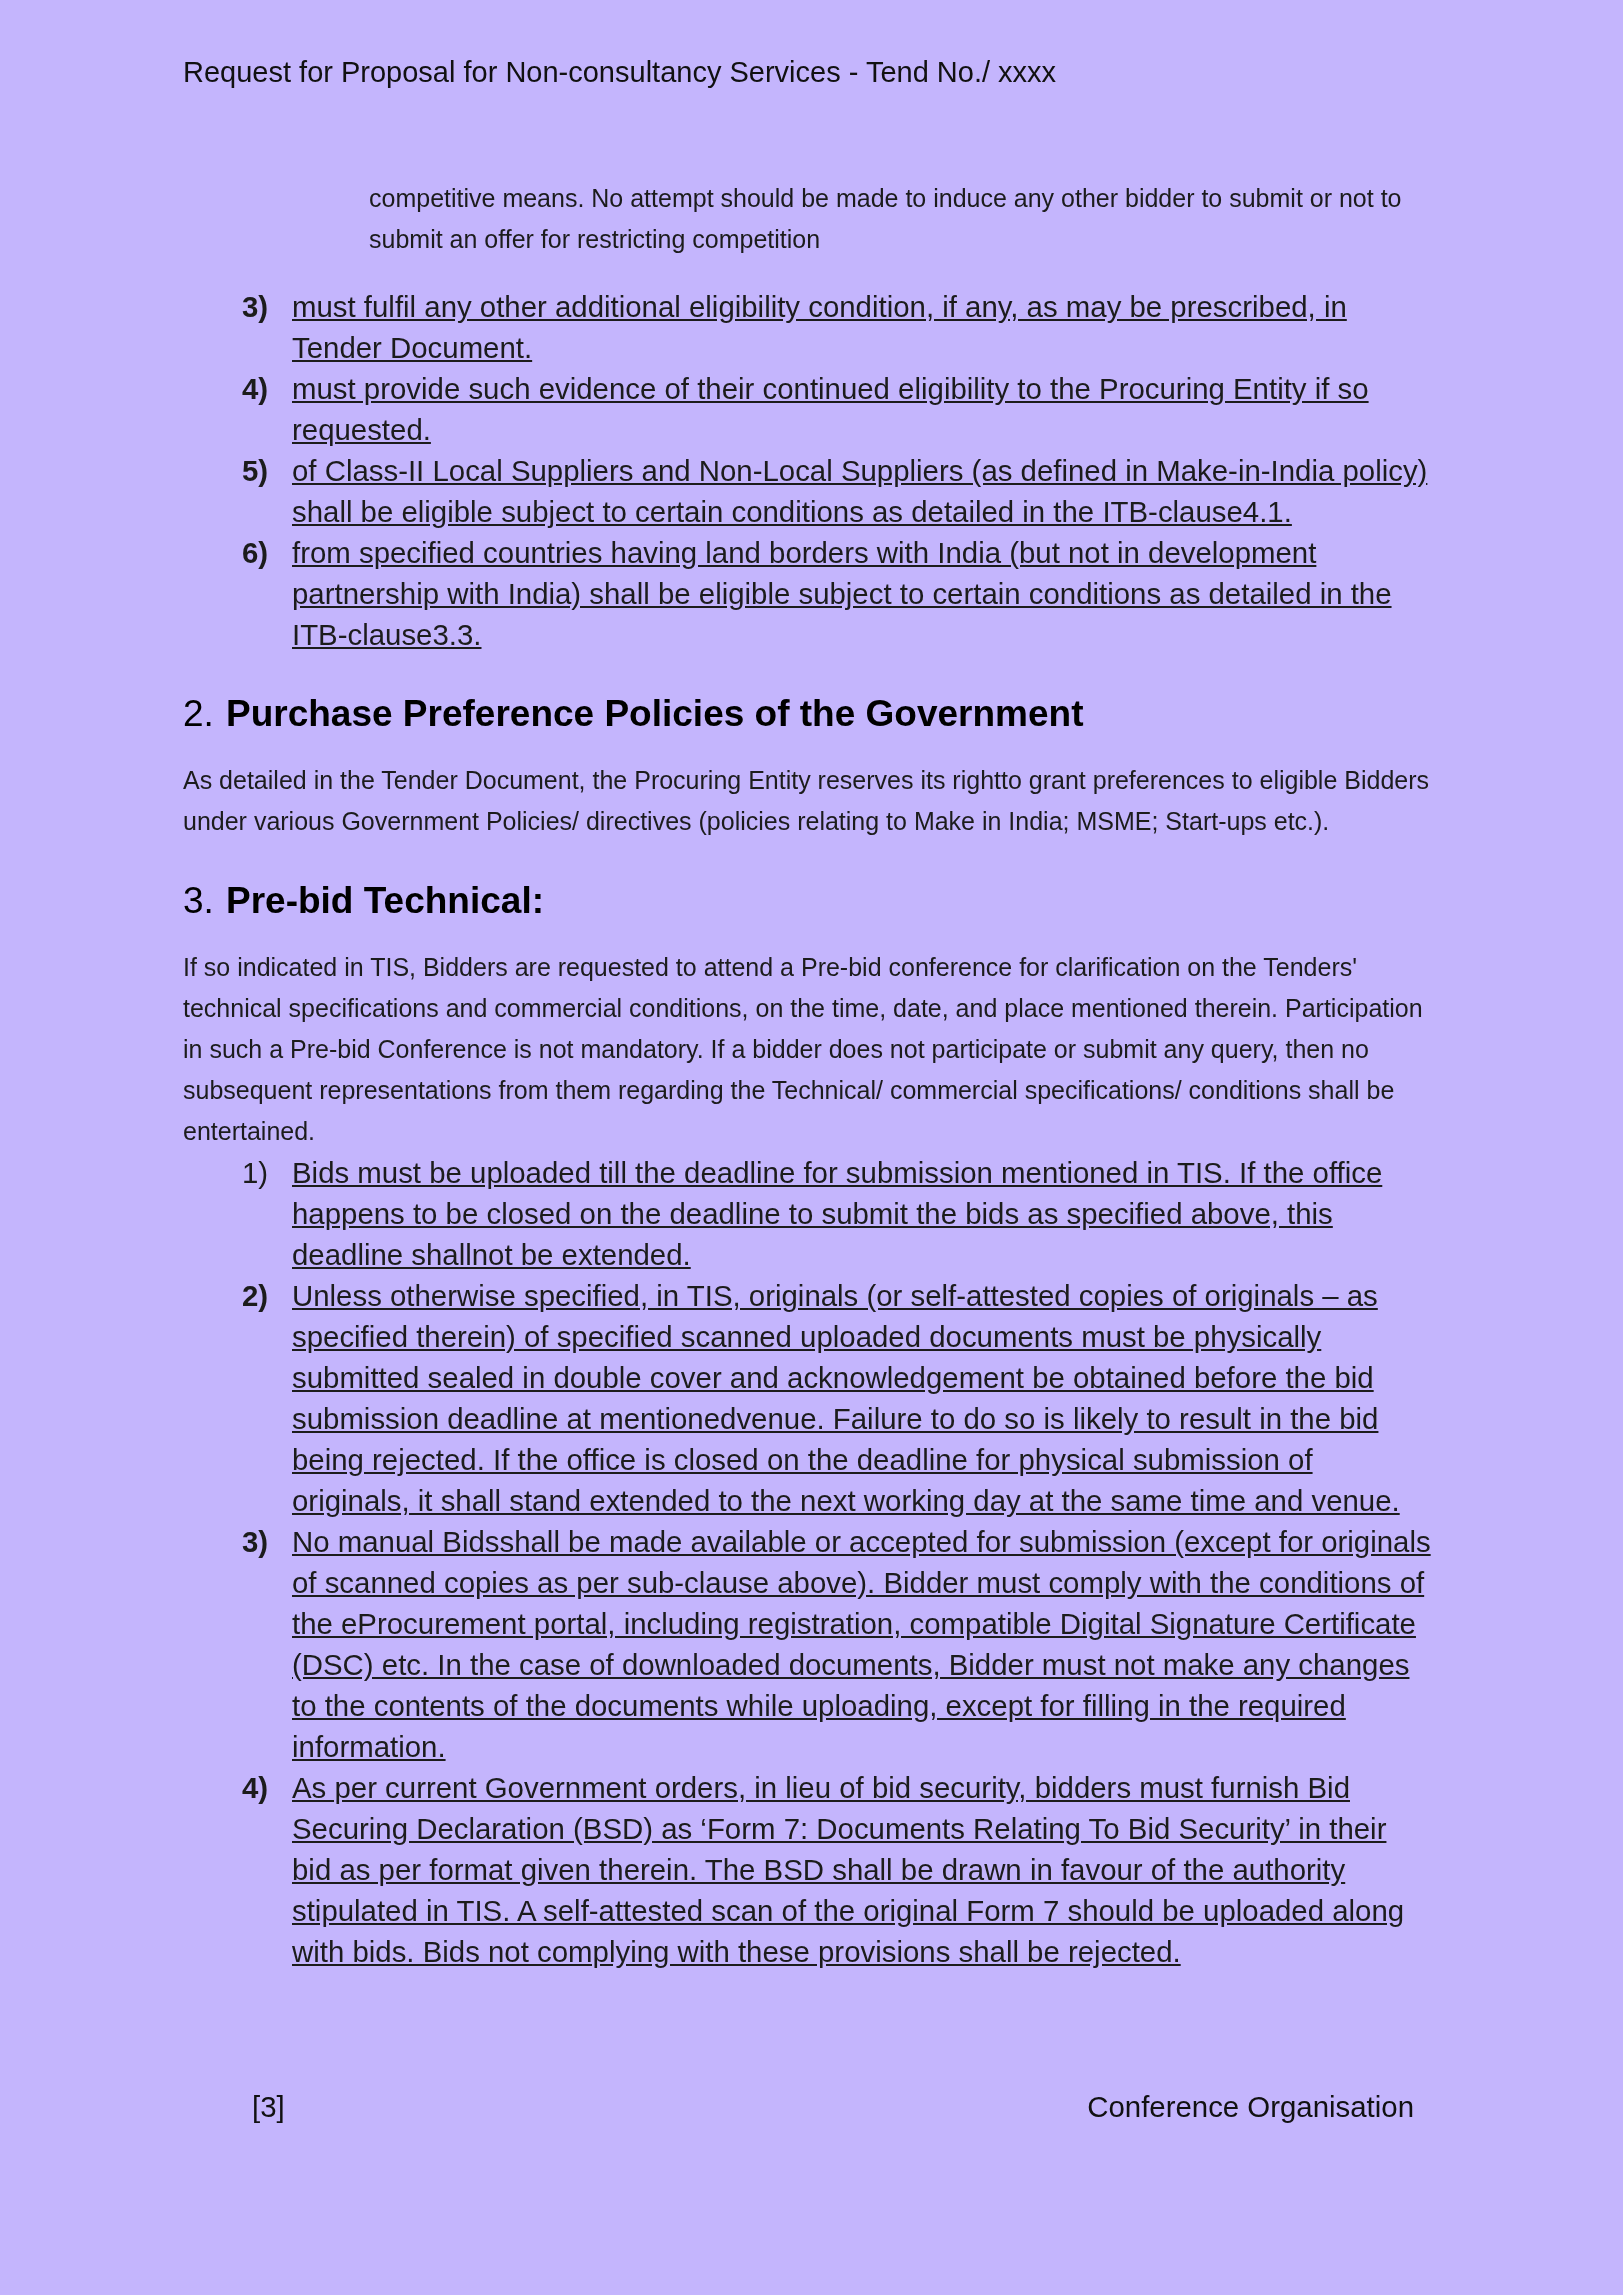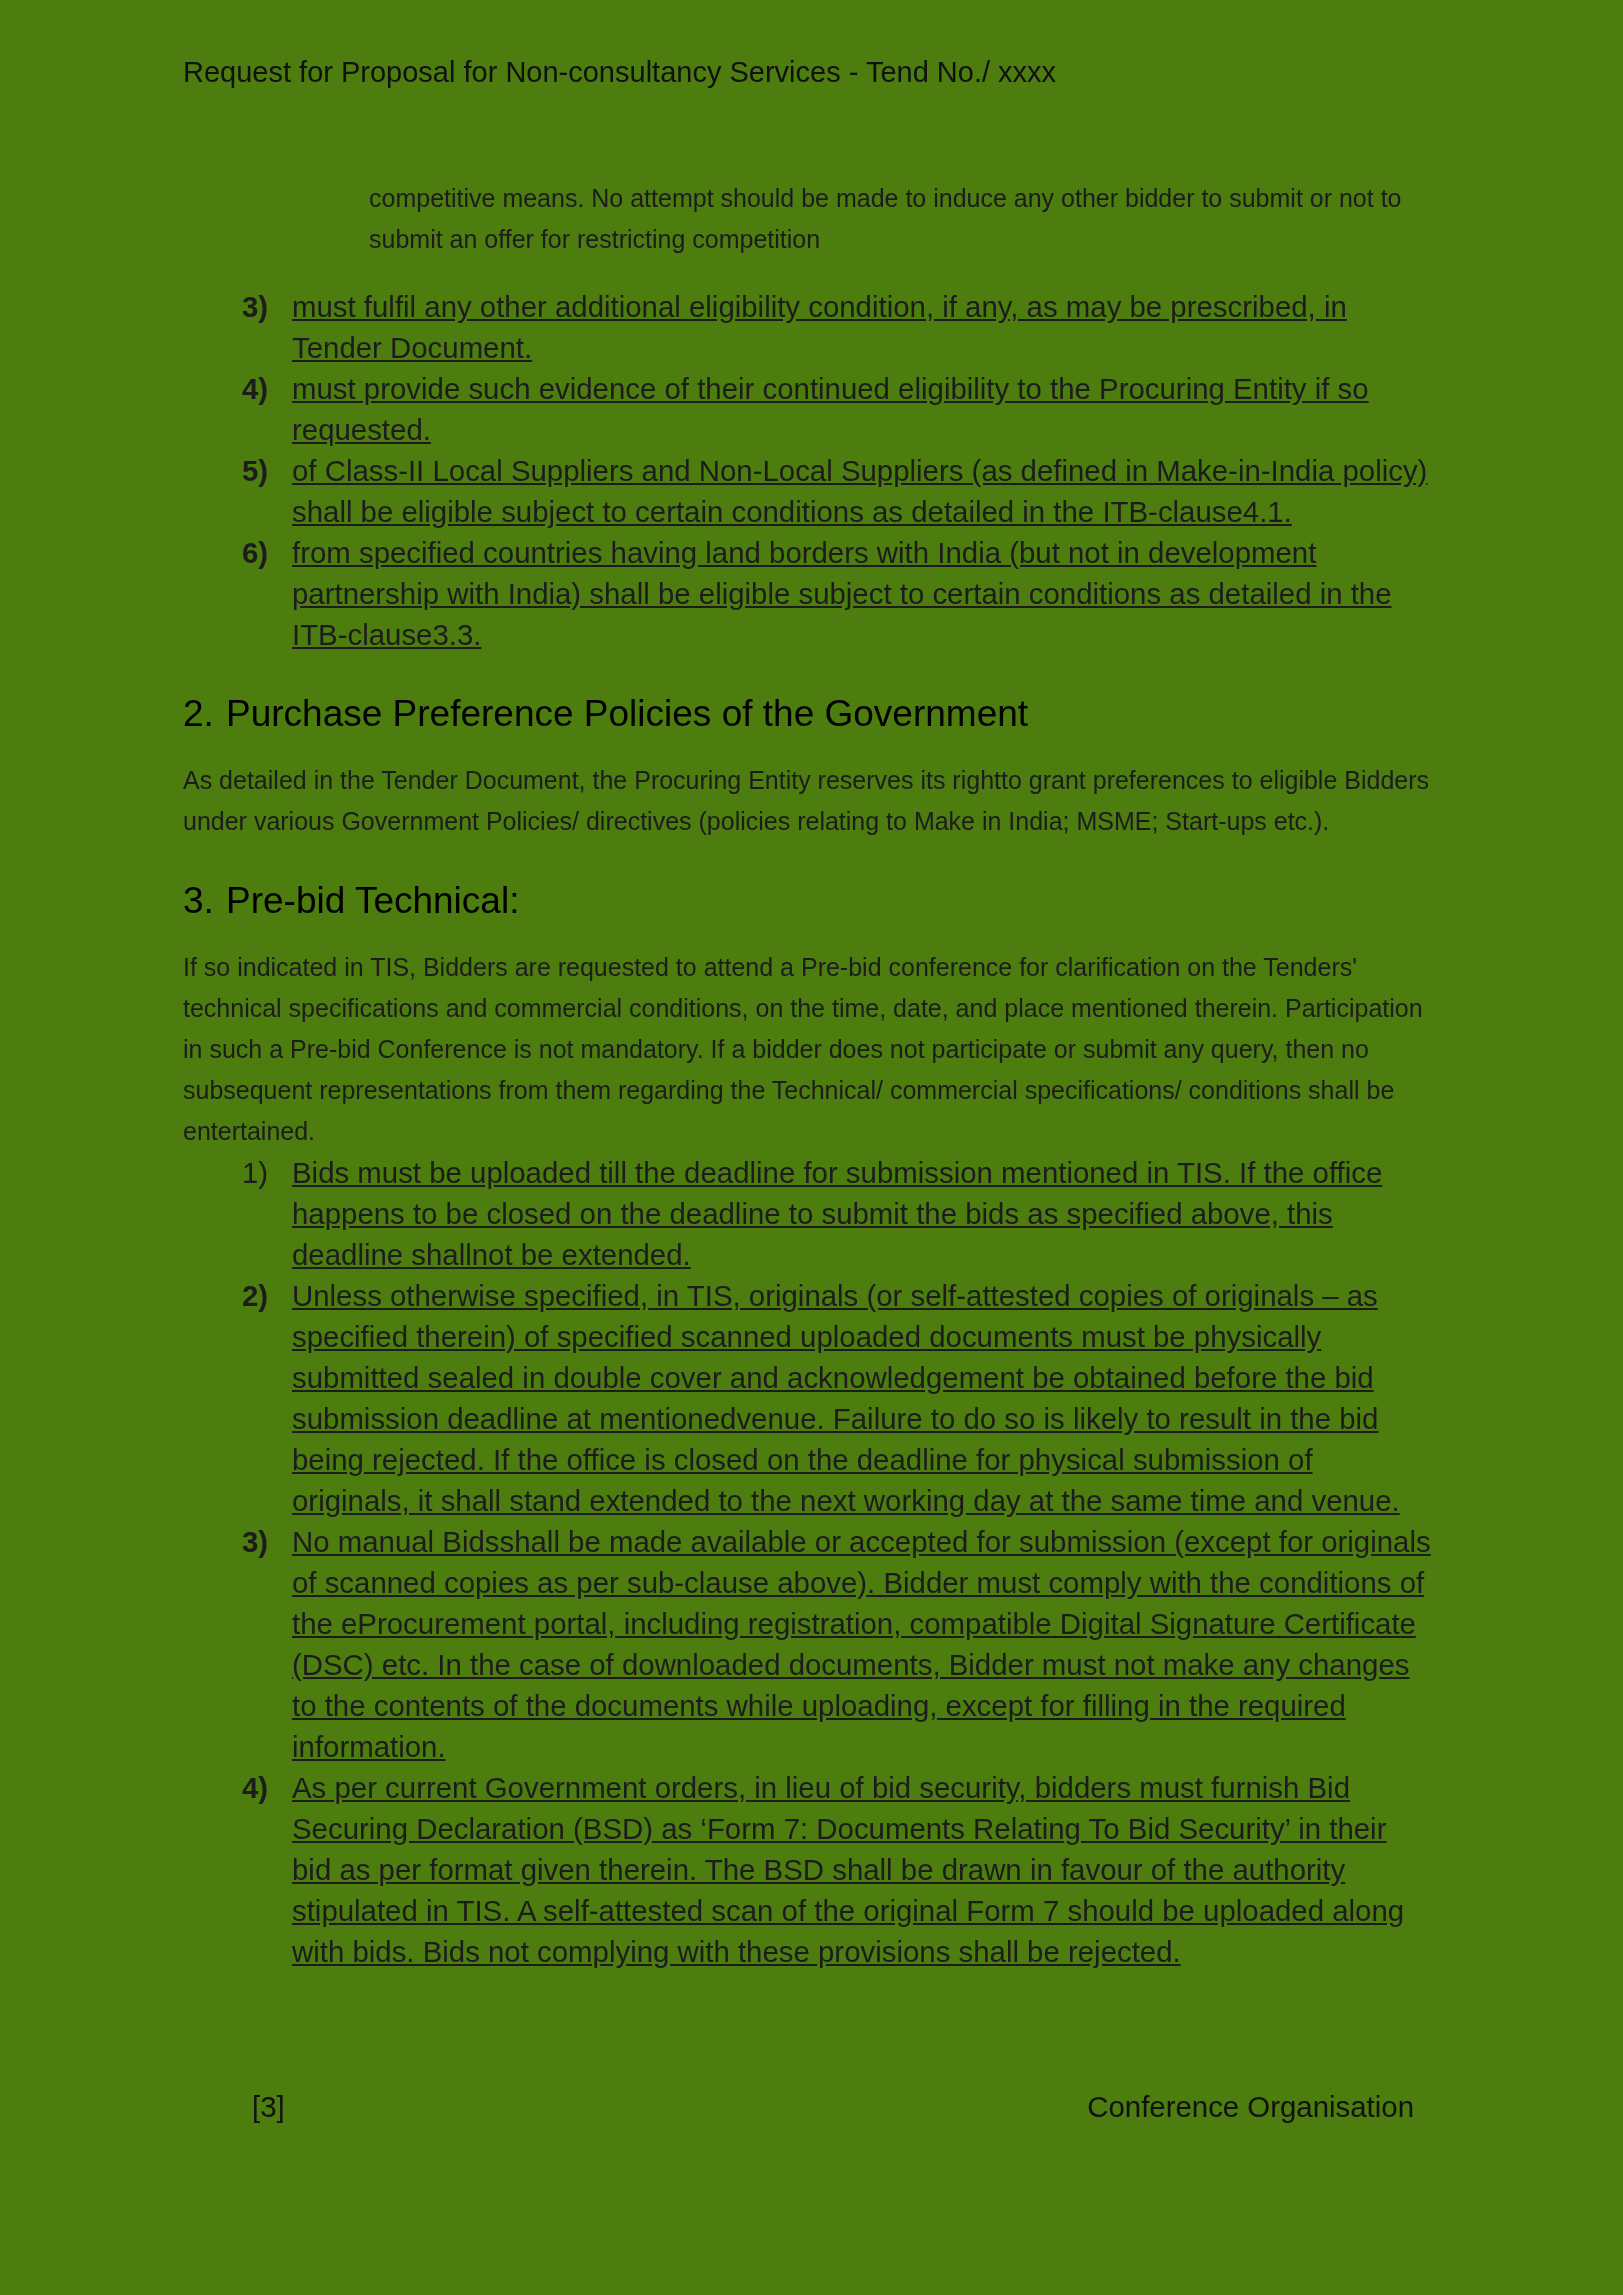--- a/index.html
+++ b/index.html
@@ -1,21 +1,21 @@
 <!DOCTYPE html>
 <html style="font-size:10.5px"><head>
 <meta charset="utf-8">
 <style>
   * { margin: 0; padding: 0; box-sizing: border-box; }
   html, body { background: #ffffff; }
   .page {
     position: relative;
     width: 1623px;
     height: 2295px;
-    background: #4d7c0f;
+    background: #c4b5fd;
     font-family: "Liberation Sans", sans-serif;
     color: #1c1c1c;
     overflow: hidden;
   }
   .content {
     position: absolute;
     left: 183px;
     right: 190px;
     top: 52px;
   }
@@ -54,21 +54,21 @@
     margin-top: 36px;
     margin-bottom: 23px;
     color: #000000;
   }
   h2.section-heading .hnum {
     display: inline-block;
     width: 43px;
     font-weight: normal;
   }
   h2.section-heading .htitle {
-    font-weight: normal;
+    font-weight: bold;
     margin-top: 27px;
   }
   .section-body { margin-bottom: 0; }
   .footer {
     position: absolute;
     left: 183px;
     right: 209px;
     top: 2087px;
     display: flex;
     justify-content: space-between;

